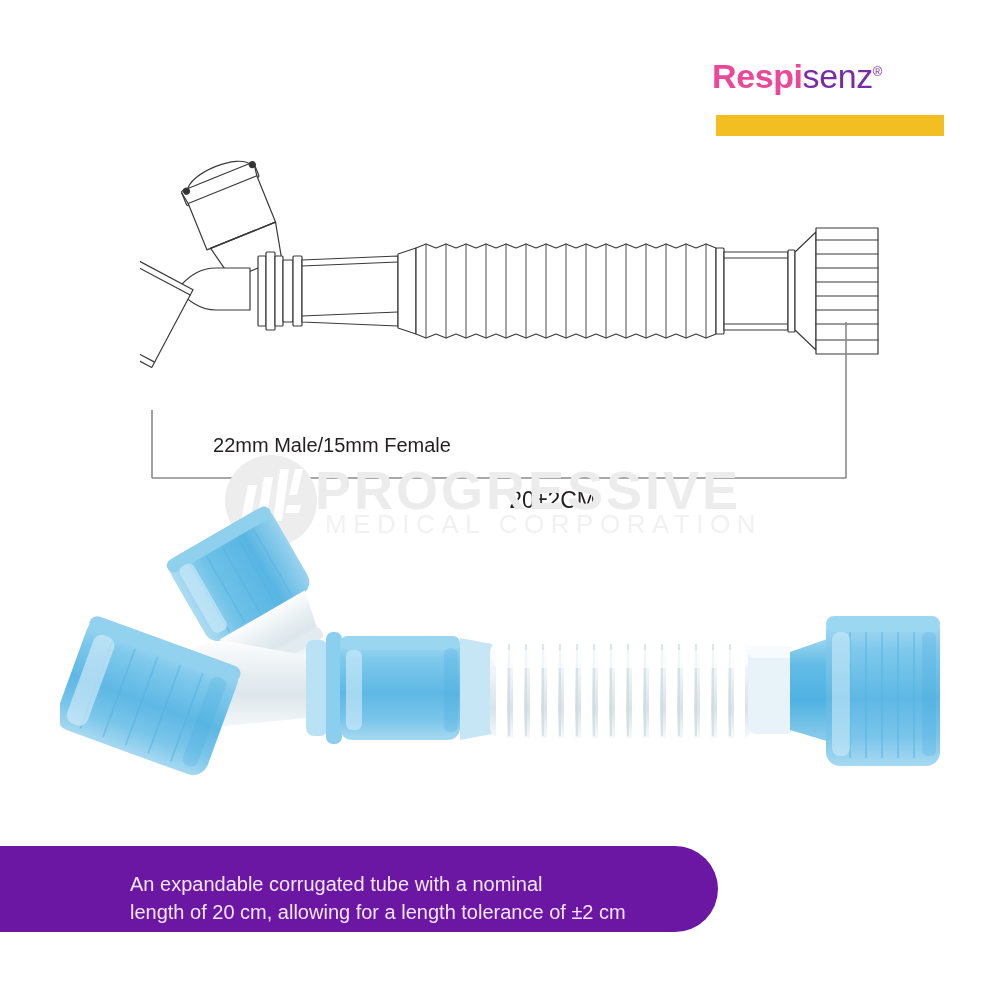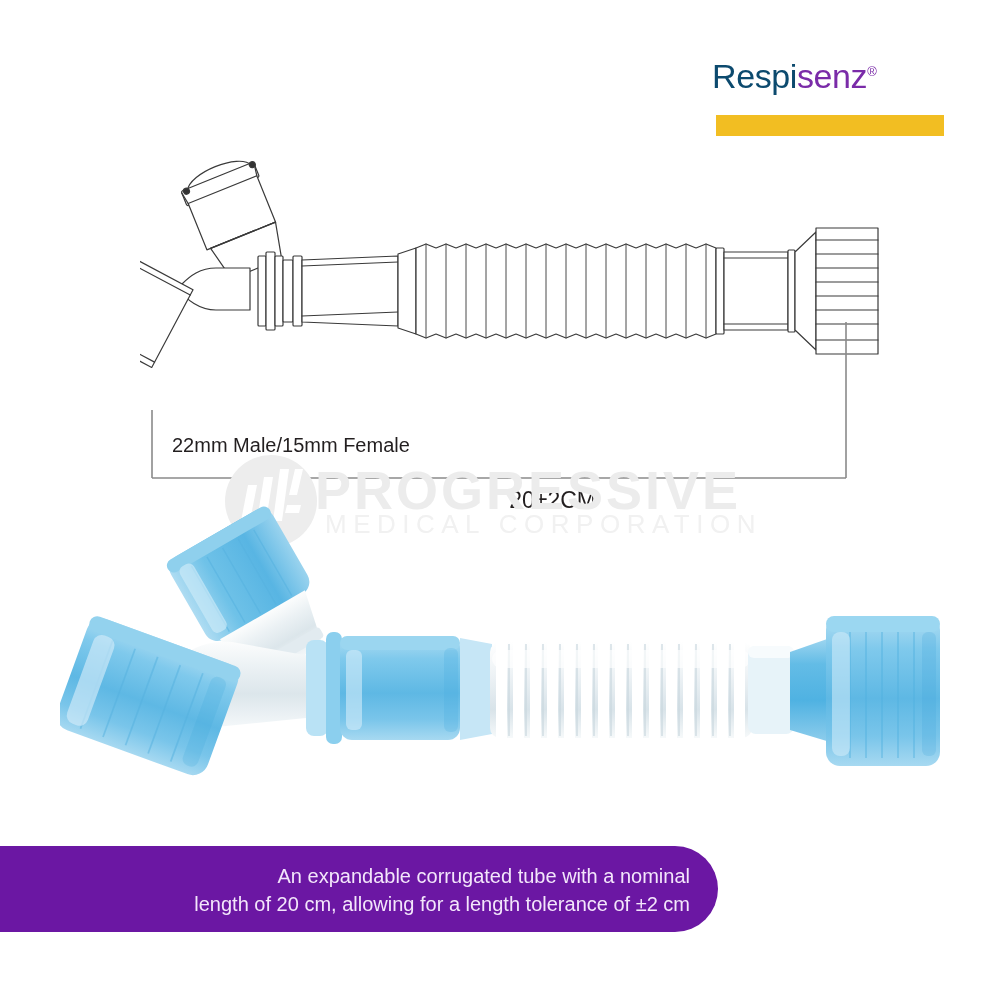--- a/index.html
+++ b/index.html
@@ -23,21 +23,21 @@
     width: 232px;
     text-align: left;
   }
   #logo-wordmark {
     font-size: 34px;
     line-height: 40px;
     letter-spacing: -0.4px;
     white-space: nowrap;
     color: #6B1A9A;
   }
-  #logo-part-bold { font-weight: 400; color: #0c4a6e; }
+  #logo-part-bold { font-weight: 700; color: #ec4899; }
   #logo-part-light { font-weight: 400; color: #7A2BA8; text-align: right; }
   #logo-reg {
     font-size: 13px;
     vertical-align: super;
     font-weight: 400;
     color: #7A2BA8;
   }
   #brand-rule {
     position: absolute;
     left: 716px; top: 115px;
@@ -50,21 +50,21 @@
     position: absolute;
     color: #231F20;
     font-size: 19px;
     line-height: 26px;
     text-align: center;
     white-space: pre-line;
   }
   #label-22mm-female { left: 752px; top: 176px; width: 120px; }
   #label-male-female {
     left: 172px; top: 432px;
-    font-size: 20px; text-align: left; width: 320px;
+    font-size: 20px; text-align: center; width: 320px;
   }
   #label-length {
     left: 436px; top: 487px;
     font-size: 23px; text-align: right; width: 160px;
   }
 
   
   #dimension-bracket {
     position: absolute;
     left: 140px; top: 300px;
@@ -114,27 +114,26 @@
   
   #info-banner {
     position: absolute;
     left: -20px; top: 846px;
     width: 738px; height: 86px;
     background: #6B17A3;
     border-radius: 0 48px 48px 0;
   }
   #info-banner-text {
     position: absolute;
-    left: 150px; top: 16px;
+    left: 150px; top: 24px;
     width: 560px;
     color: #F3E6FB;
     font-size: 20px;
     line-height: 28px;
     white-space: pre-line;
-    text-align: right;
   }
 </style>
 </head>
 <body>
 
 <div id="page">
 
   <div id="brand-block">
     <div id="logo-wordmark"><span id="logo-part-bold">Respi</span><span id="logo-part-light">senz</span><span id="logo-reg">®</span></div>
   </div>

